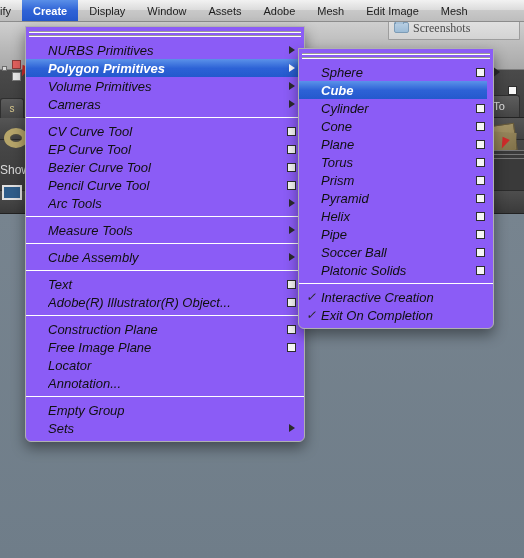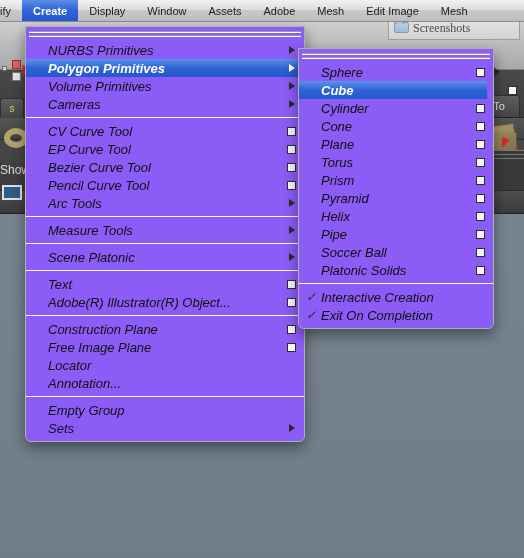--- a/index.html
+++ b/index.html
@@ -342,21 +342,21 @@
         <span class="label">Arc Tools</span>
         <span class="arrow"></span>
       </div>
       <div class="sep"></div>
       <div class="row">
         <span class="label">Measure Tools</span>
         <span class="arrow"></span>
       </div>
       <div class="sep"></div>
       <div class="row">
-        <span class="label">Scene Platonic</span>
+        <span class="label">Cube Assembly</span>
         <span class="arrow"></span>
       </div>
       <div class="sep"></div>
       <div class="row">
         <span class="label">Text</span>
         <span class="optbox"></span>
       </div>
       <div class="row">
         <span class="label">Adobe(R) Illustrator(R) Object...</span>
         <span class="optbox"></span>

